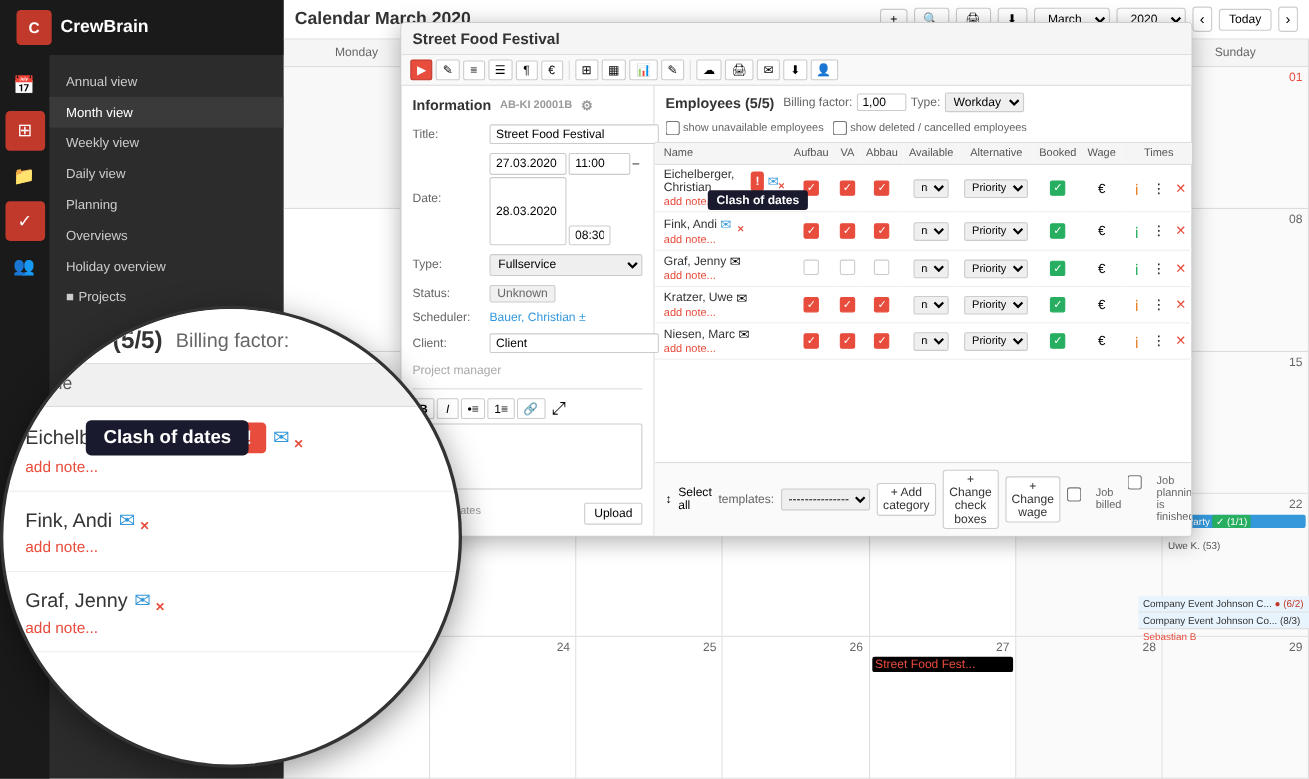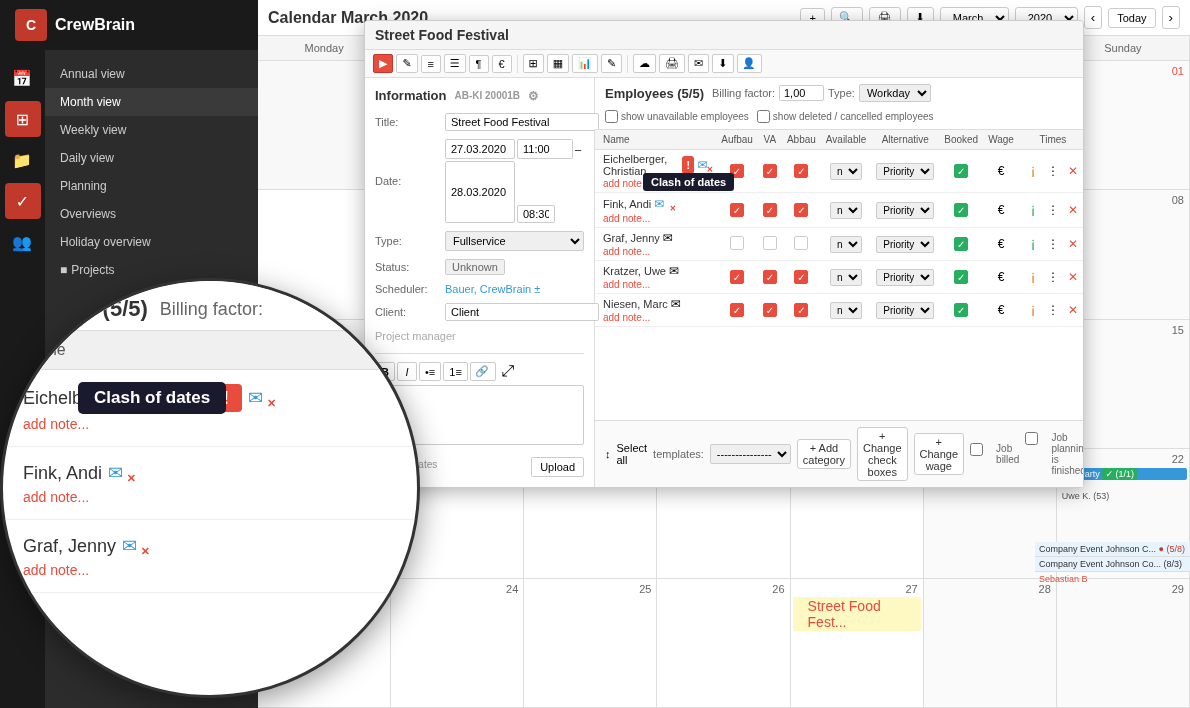--- a/index.html
+++ b/index.html
@@ -710,35 +710,35 @@
       <div class="cal-date">24</div>
     </div>
   <div class="cal-cell">
       <div class="cal-date">25</div>
     </div>
   <div class="cal-cell">
       <div class="cal-date">26</div>
     </div>
   <div class="cal-cell">
     <div class="cal-date">27</div>
-    <div style="font-size:14px;color:#e74c3c;padding:1px 15px;background:#fef9c3;border-radius:2px;">Street Food Fest...</div>
+    <div style="font-size:11px;color:#e74c3c;padding:1px 3px;background:#000000;border-radius:2px;">Street Food Fest...</div>
   </div>
   <div class="cal-cell weekend">
       <div class="cal-date">28</div>
     </div>
   <div class="cal-cell weekend">
       <div class="cal-date">29</div>
     </div>
 </div>
 
 <div style="position:absolute; bottom:0; left:258px; right:0; height: calc((708px - 61px) / 5);">
 </div>
 
 <div style="position:absolute; top:542px; right:0; width:155px; font-size:9px; z-index:5;">
-  <div style="background:#e8f4fd;padding:2px 4px;border-bottom:1px solid #ddd;color:#333;">Company Event Johnson C... <span style="color:#c0392b;">● (5/8)</span></div>
+  <div style="background:#e8f4fd;padding:2px 4px;border-bottom:1px solid #ddd;color:#333;">Company Event Johnson C... <span style="color:#c0392b;">● (6/2)</span></div>
   <div style="background:#e8f4fd;padding:2px 4px;border-bottom:1px solid #ddd;color:#333;">Company Event Johnson Co... (8/3)</div>
   <div style="padding:2px 4px;color:#e74c3c;font-size:9px;">Sebastian B</div>
 </div>
 
 <div style="position:absolute; top:245px; right:152px; font-size:9px; color:#333; background:white; padding:1px 3px; border:1px solid #ddd;">b. Thomas</div>
 
 <div class="modal-container">
   <div class="modal">
 
     <div class="modal-titlebar">
@@ -792,21 +792,21 @@
           <select class="form-select">
             <option>Fullservice</option>
           </select>
         </div>
         <div class="form-group">
           <span class="form-label">Status:</span>
           <span class="status-badge">Unknown</span>
         </div>
         <div class="form-group">
           <span class="form-label">Scheduler:</span>
-          <span class="form-value" style="color:#3498db;font-size:11px;">Bauer, CrewBrain ±</span>
+          <span class="form-value" style="color:#3498db;font-size:11px;">Bauer, Christian ±</span>
         </div>
         <div class="form-group">
           <span class="form-label">Client:</span>
           <input class="form-input" type="text" value="Client" style="">
         </div>
         <div style="margin-top:4px;">
           <span style="font-size:11px;color:#aaa;">Project manager</span>
         </div>
         <div class="left-panel-bottom">
           

